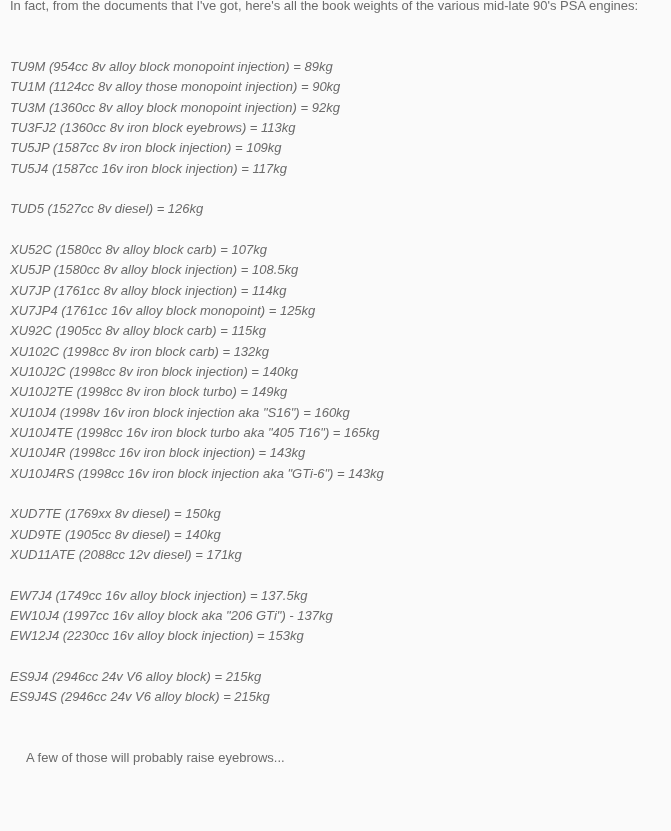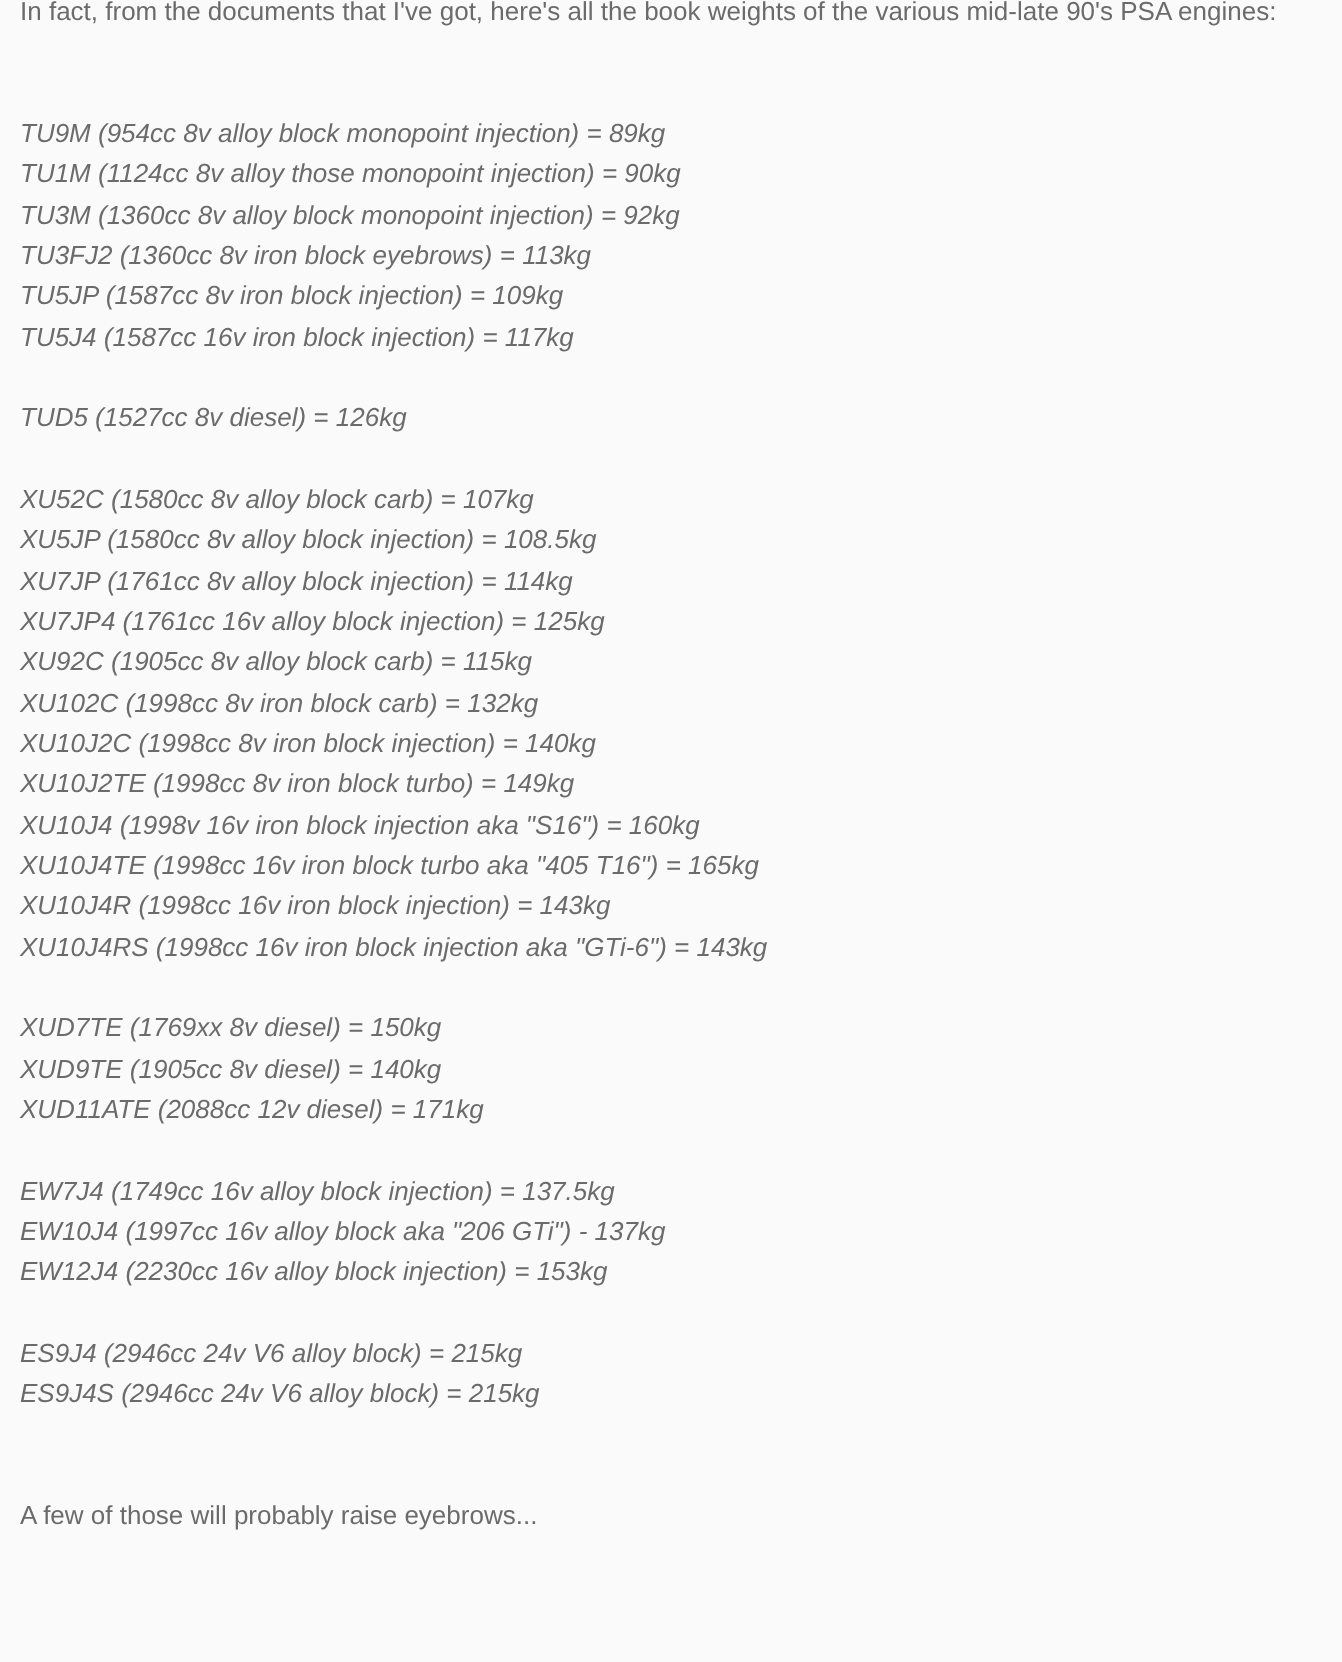--- a/index.html
+++ b/index.html
@@ -26,21 +26,21 @@
   .group {
     margin: 0 0 20.33px 0;
     font-style: italic;
   }
   .line {
     min-height: 20.33px;
     white-space: nowrap;
   }
   .closing {
     padding-top: 20.33px;
-    margin: 0;
+    margin: 16px;
   }
 </style>
 </head>
 <body>
 
 <div class="post-body">
   <p class="intro">In fact, from the documents that I've got, here's all the book weights of the various mid-late 90's PSA engines:</p>
 
   <div id="groups-container">
       <div class="group">
@@ -51,21 +51,21 @@
         <div class="line">TU5JP (1587cc 8v iron block injection) = 109kg</div>
         <div class="line">TU5J4 (1587cc 16v iron block injection) = 117kg</div>
       </div>
       <div class="group">
         <div class="line">TUD5 (1527cc 8v diesel) = 126kg</div>
       </div>
       <div class="group">
         <div class="line">XU52C (1580cc 8v alloy block carb) = 107kg</div>
         <div class="line">XU5JP (1580cc 8v alloy block injection) = 108.5kg</div>
         <div class="line">XU7JP (1761cc 8v alloy block injection) = 114kg</div>
-        <div class="line">XU7JP4 (1761cc 16v alloy block injection) = 125kg</div>
+        <div class="line">XU7JP4 (1761cc 16v alloy block monopoint) = 125kg</div>
         <div class="line">XU92C (1905cc 8v alloy block carb) = 115kg</div>
         <div class="line">XU102C (1998cc 8v iron block carb) = 132kg</div>
         <div class="line">XU10J2C (1998cc 8v iron block injection) = 140kg</div>
         <div class="line">XU10J2TE (1998cc 8v iron block turbo) = 149kg</div>
         <div class="line">XU10J4 (1998v 16v iron block injection aka "S16") = 160kg</div>
         <div class="line">XU10J4TE (1998cc 16v iron block turbo aka "405 T16") = 165kg</div>
         <div class="line">XU10J4R (1998cc 16v iron block injection) = 143kg</div>
         <div class="line">XU10J4RS (1998cc 16v iron block injection aka "GTi-6") = 143kg</div>
       </div>
       <div class="group">

